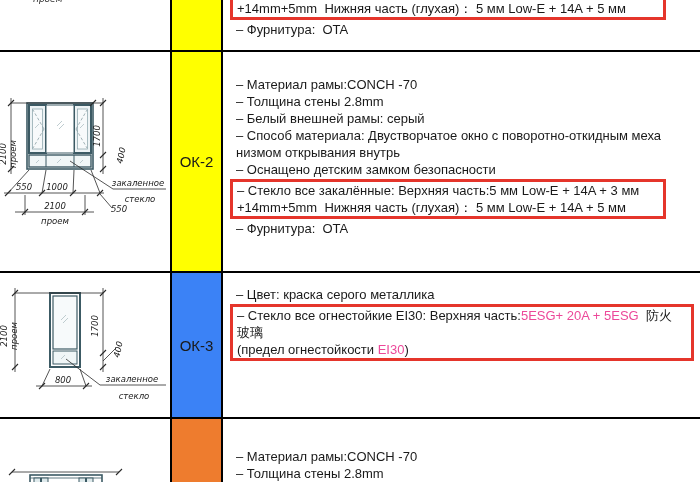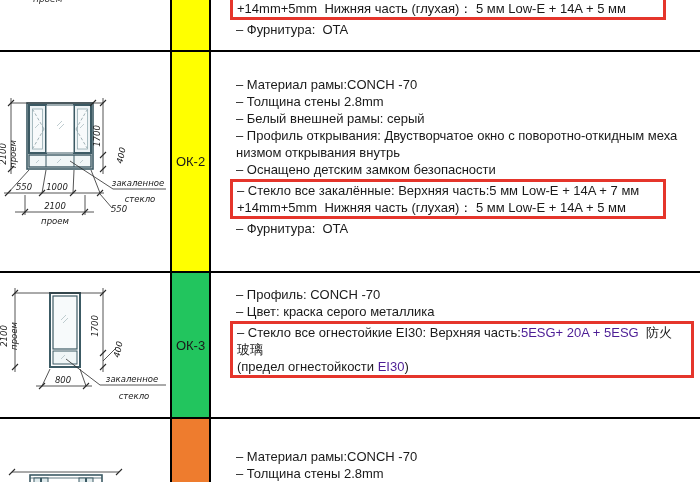--- a/index.html
+++ b/index.html
@@ -4,30 +4,30 @@
 <style>
   html,body{margin:0;padding:0;background:#fff;}
   .sheet{position:relative;width:700px;height:482px;background:#ffffff;overflow:hidden;
          font-family:"Liberation Sans","DejaVu Sans",sans-serif;color:#1a1a1a;}
   .row{position:absolute;left:0;width:700px;border-bottom:2px solid #000;overflow:hidden;box-sizing:border-box;}
   .row-0{top:0;height:52px;}
   .row-1{top:52px;height:221px;}
   .row-2{top:273px;height:146px;}
   .row-3{top:419px;height:63px;border-bottom:none;}
   .cell-draw{position:absolute;left:0;top:0;bottom:0;width:204px;overflow:visible;}
-  .cell-code{position:absolute;left:170px;top:0;bottom:0;width:41px;box-sizing:border-box;
+  .cell-code{position:absolute;left:170px;top:0;bottom:0;width:53px;box-sizing:border-box;
              border-left:2px solid #000;border-right:2px solid #000;
-             display:flex;align-items:center;justify-content:center;font-size:13px;}
+             display:flex;align-items:center;justify-content:center;font-size:15px;}
   .cell-desc{position:absolute;left:230px;top:0;right:0;bottom:0;padding-left:6px;font-size:13px;}
   .row-0 .cell-desc{padding-top:0;}
   .row-1 .cell-desc{padding-top:24px;}
   .row-2 .cell-desc{padding-top:13px;}
   .row-3 .cell-desc{padding-top:29px;}
   .t-line{height:17px;line-height:17px;white-space:pre;}
-  .red-text{color:#4c1d95;}
+  .red-text{color:#ec4899;}
   .redbox{border:3px solid #e5352b;box-sizing:border-box;margin:1px 0 1px -6px;padding-left:4px;}
   .redbox.cut-top{border-top:none;margin-top:0;}
   .dim-remnant{position:absolute;left:33px;top:-6px;font:italic 9px/10px "DejaVu Sans",sans-serif;color:#2a2a2a;}
   svg.draw{position:absolute;}
   .dln{stroke:#2a2a2a;stroke-width:0.8;fill:none;}
   .tick{stroke:#2a2a2a;stroke-width:1.1;fill:none;}
   .frame{stroke:#3c5a64;fill:#ffffff;}
   .dimtxt{font:italic 8.5px "DejaVu Sans",sans-serif;fill:#1a1a1a;}
   .dash{stroke:#7d949a;stroke-width:0.7;fill:none;stroke-dasharray:3 2;}
   .gm{stroke:#b7c6ca;stroke-width:0.9;fill:none;}
@@ -97,25 +97,25 @@
         <text class="dimtxt" x="140" y="140" text-anchor="middle">стекло</text>
       </svg>
     </div>
     <div class="cell-code" style="background: rgb(255, 255, 0);">
       <span>ОК-2</span>
     </div>
     <div class="cell-desc">
         <div class="t-line"><span>– Материал рамы:CONCH -70</span></div>
         <div class="t-line"><span>– Толщина стены 2.8mm</span></div>
         <div class="t-line"><span>– Белый внешней рамы: серый</span></div>
-        <div class="t-line"><span>– Профиль открывания: Двустворчатое окно с поворотно-откидным меха</span></div>
+        <div class="t-line"><span>– Способ материала: Двустворчатое окно с поворотно-откидным меха</span></div>
         <div class="t-line"><span>низмом открывания внутрь</span></div>
         <div class="t-line"><span>– Оснащено детским замком безопасности</span></div>
         <div class="redbox" style="width: 436px;">
-          <div class="t-line"><span>– Стекло все закалённые: Верхняя часть:5 мм Low-E + 14A + 7 мм</span></div>
+          <div class="t-line"><span>– Стекло все закалённые: Верхняя часть:5 мм Low-E + 14A + 3 мм</span></div>
           <div class="t-line"><span>+14mm+5mm  Нижняя часть (глухая)： 5 мм Low-E + 14A + 5 мм</span></div>
         </div>
         <div class="t-line"><span>– Фурнитура:  OTA</span></div>
       </div>
   </div>
 
   <div class="row row-2">
     <div class="cell-draw">
       <svg class="draw" style="left:0;top:5px" width="170" height="138" viewBox="0 0 170 138">
         <g>
@@ -138,25 +138,24 @@
         </g>
         <text class="dimtxt" text-anchor="middle" transform="translate(7 58) rotate(-90)">2100</text>
         <text class="dimtxt" text-anchor="middle" transform="translate(17 58) rotate(-90)">проем</text>
         <text class="dimtxt" text-anchor="middle" transform="translate(98 48) rotate(-90)">1700</text>
         <text class="dimtxt" text-anchor="middle" transform="translate(121 72) rotate(-78)">400</text>
         <text class="dimtxt" x="63" y="105" text-anchor="middle">800</text>
         <text class="dimtxt" x="132" y="104" text-anchor="middle">закаленное</text>
         <text class="dimtxt" x="134" y="121" text-anchor="middle">стекло</text>
       </svg>
     </div>
-    <div class="cell-code" style="background: #22c55e;">
+    <div class="cell-code" style="background: #3b82f6;">
       <span>ОК-3</span>
     </div>
     <div class="cell-desc">
-        <div class="t-line"><span>– Профиль: CONCH -70</span></div>
         <div class="t-line"><span>– Цвет: краска серого металлика</span></div>
         <div class="redbox" style="width: 464px;">
           <div class="t-line"><span>– Стекло все огнестойкие EI30: Верхняя часть:</span><span class="red-text">5ESG+ 20A + 5ESG</span><span>  防火</span></div>
           <div class="t-line"><span>玻璃</span></div>
           <div class="t-line"><span>(предел огнестойкости </span><span class="red-text">EI30</span><span>)</span></div>
         </div>
       </div>
   </div>
 
   <div class="row row-3">

